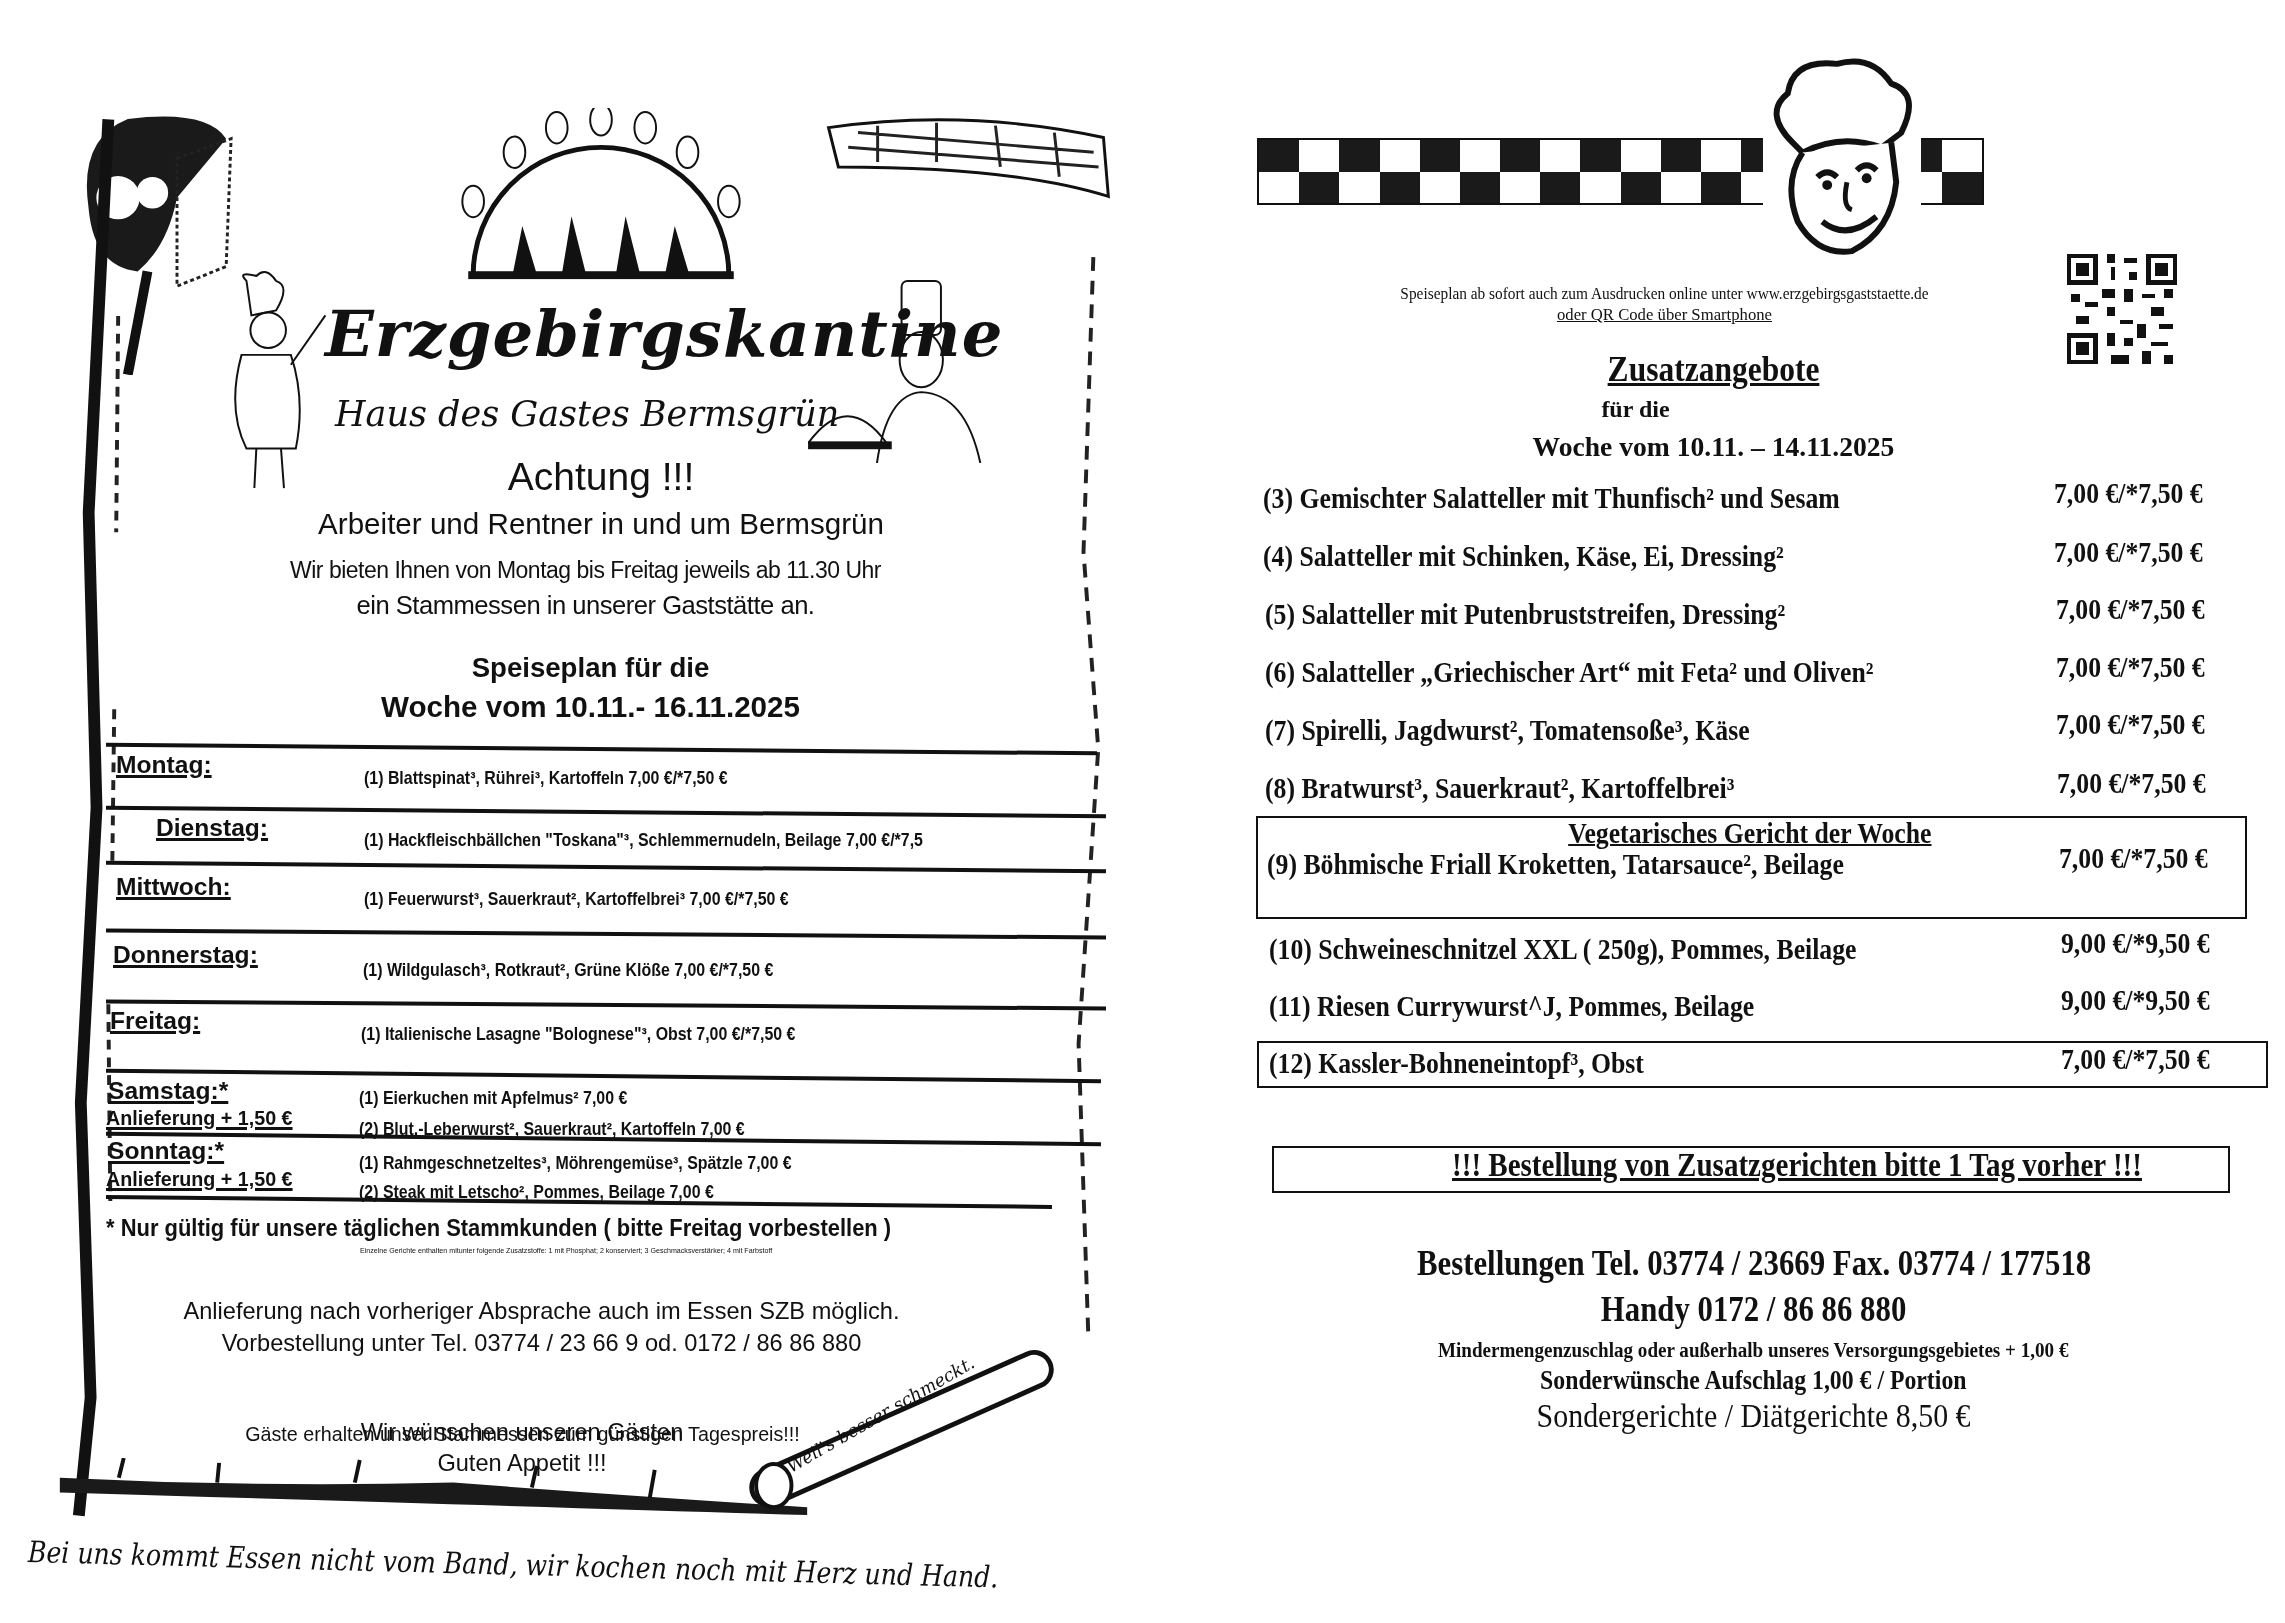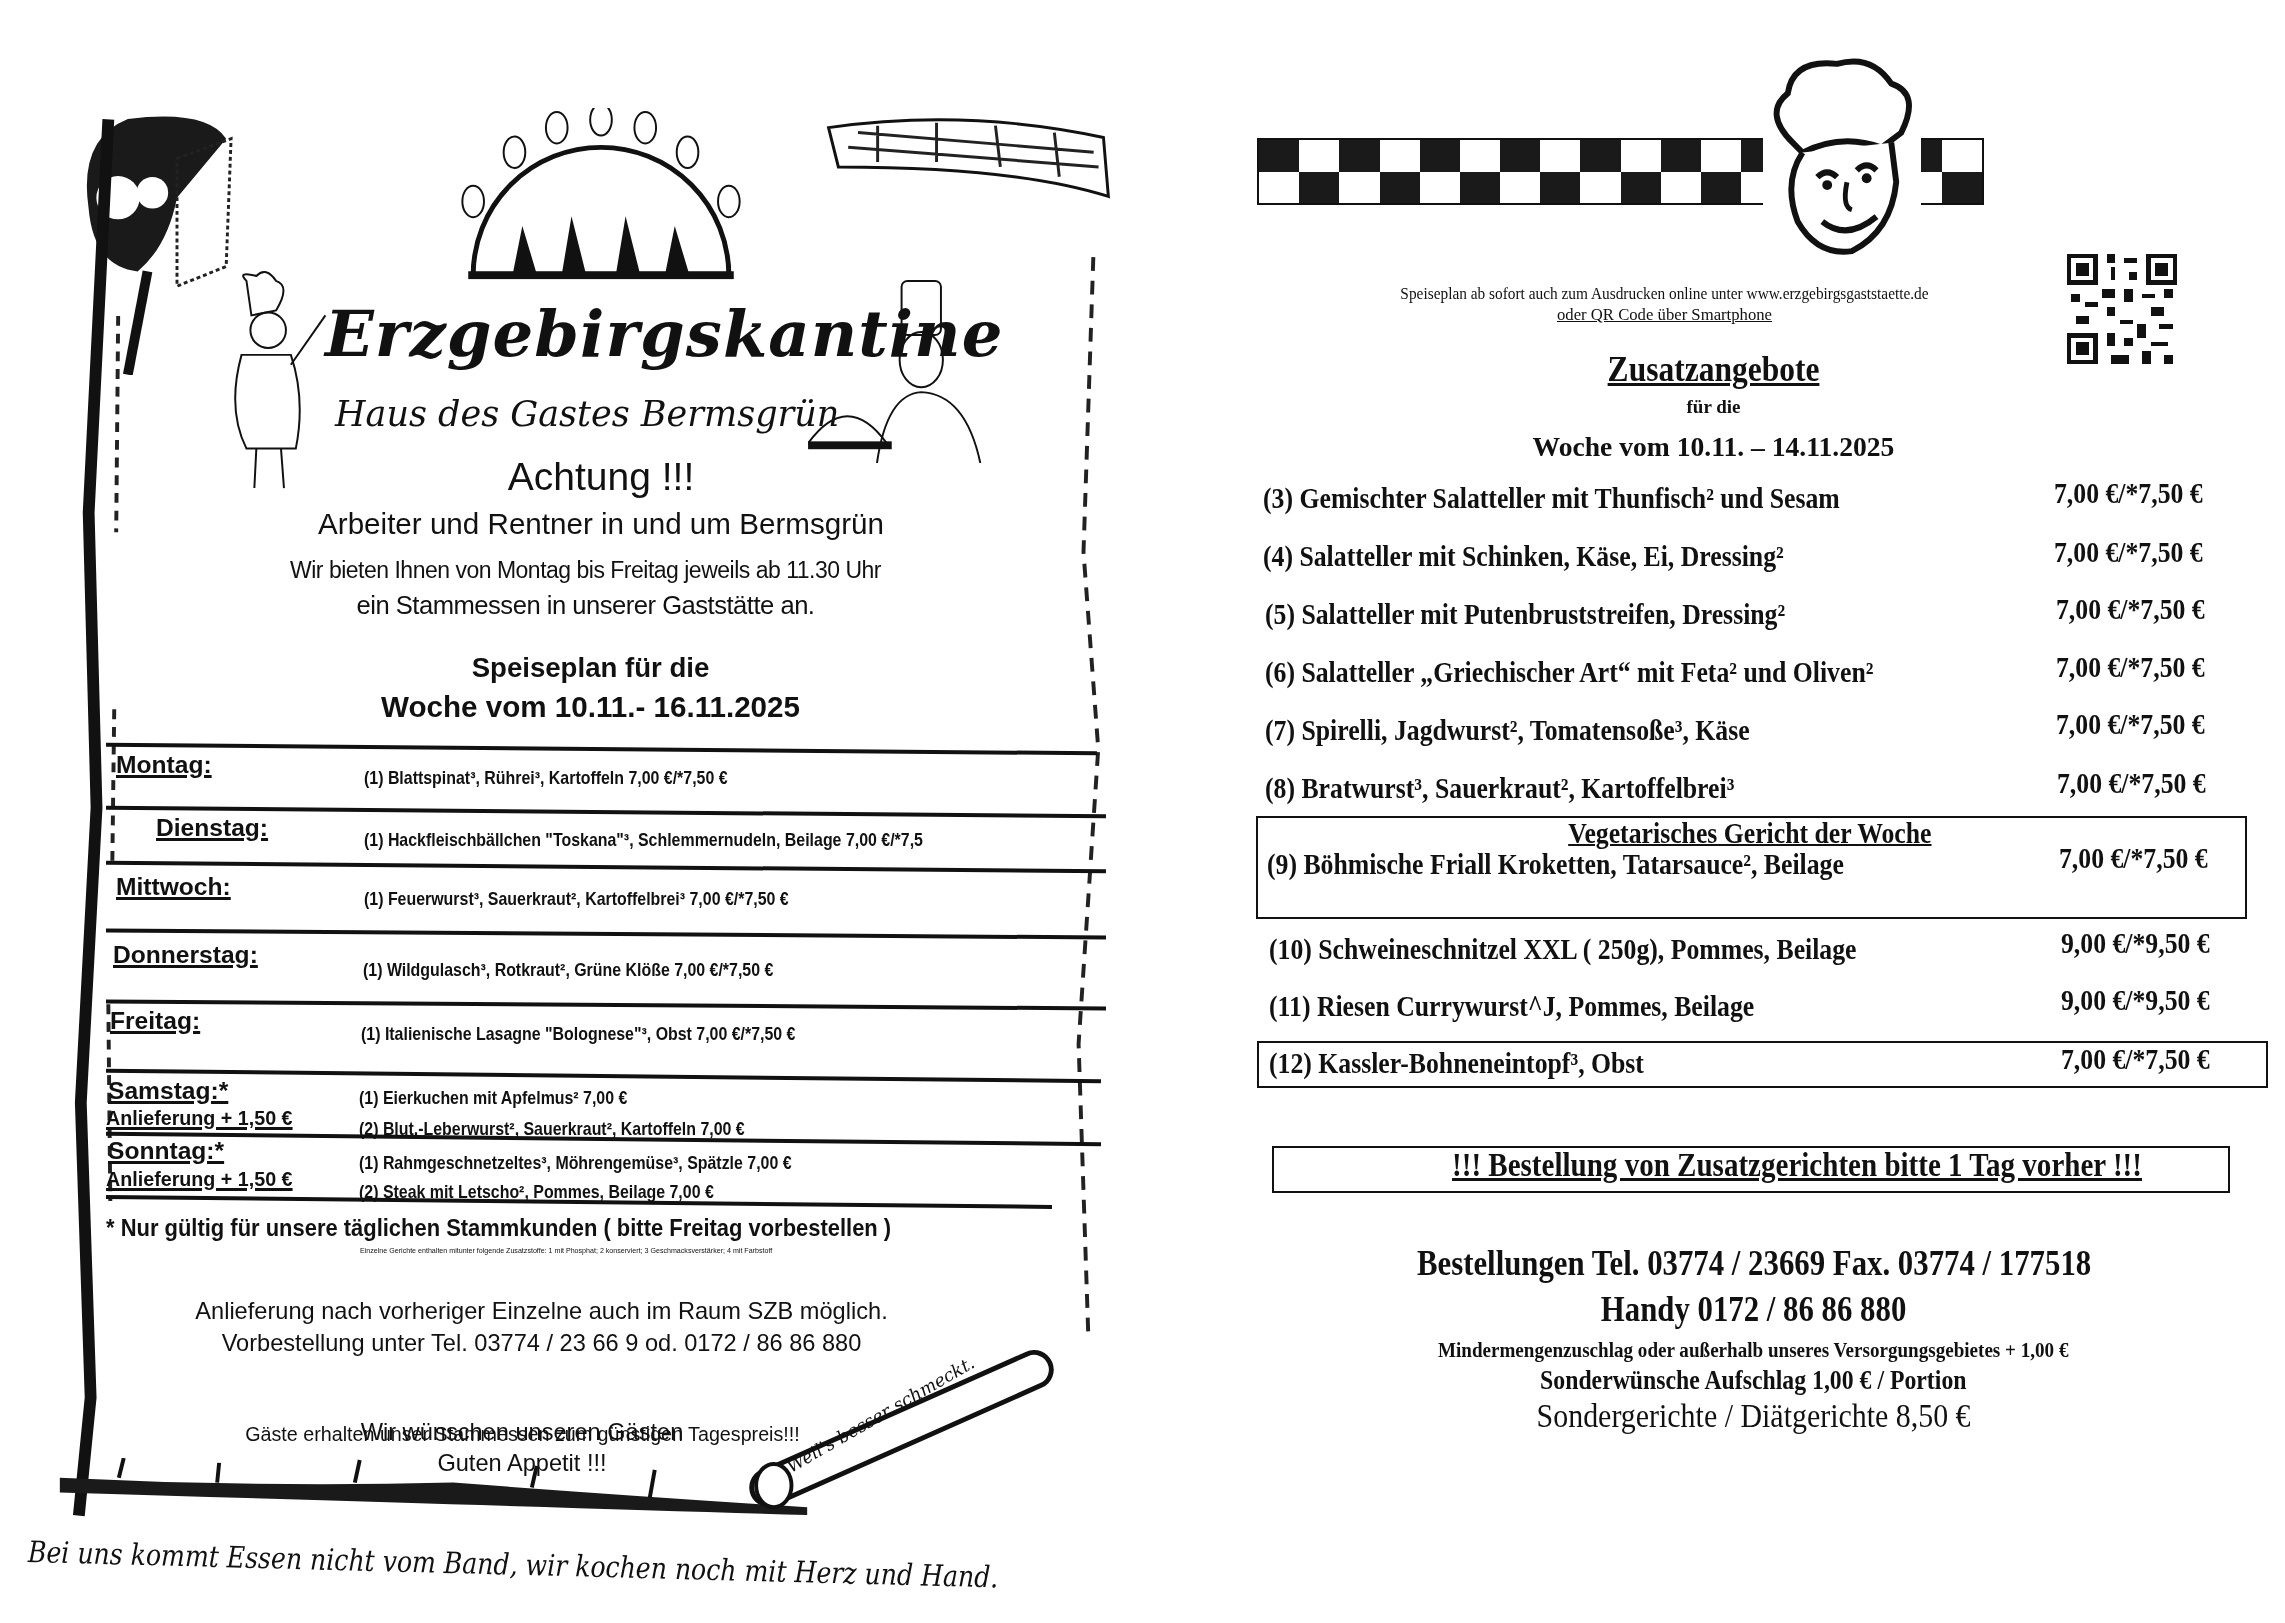--- a/index.html
+++ b/index.html
@@ -47,21 +47,21 @@
   .checker div { background:#1a1a1a; }
   .checker div.w { background:#fff; }
   .chef-head { left:1763px; top:54px; width:158px; height:207px; background:#fff; }
   .qr { left:2064px; top:254px; width:116px; height:110px; }
 
   .online { left:1300px; top:284px; width:729px; font-size:16.7px; transform:scaleX(0.92); transform-origin:center; }
   .online a { color:#111; }
   .online2 { left:1300px; top:305px; width:729px; font-size:16.7px; }
 
   .zh { left:1359px; top:350px; width:709px; font-size:35px; font-weight:bold; text-decoration:underline; text-decoration-thickness:3px; transform:scaleX(0.9); transform-origin:center; }
-  .zh2 { left:1359px; top:396px; width:709px; font-size:19px; font-weight:bold; }
+  .zh2 { left:1281px; top:396px; width:709px; font-size:24px; font-weight:bold; }
   .zh3 { left:1359px; top:431px; width:709px; font-size:27.6px; font-weight:bold; }
 
   .item { position:absolute; font-family:"Liberation Serif", serif; font-weight:bold; font-size:28.6px; white-space:nowrap; transform:scaleX(0.9); transform-origin:left; }
   .price { position:absolute; font-family:"Liberation Serif", serif; font-weight:bold; font-size:28.6px; white-space:nowrap; transform:scaleX(0.9); transform-origin:left; }
   .veg-box { left:1256px; top:816px; width:987px; height:99px; border:2px solid #111; }
   .veg-title { left:1256px; top:818px; width:987px; text-align:center; font-family:"Liberation Serif", serif; font-weight:bold; font-size:28.6px; }
   .veg-title span { text-decoration:underline; text-decoration-thickness:2px; display:inline-block; transform:scaleX(0.9); }
   .box12 { left:1257px; top:1041px; width:1007px; height:43px; border:2px solid #111; }
   .order-box { left:1272px; top:1146px; width:954px; height:43px; border:2px solid #111; }
   .order-text { left:1272px; top:1147px; width:954px; text-align:center; font-family:"Liberation Serif", serif; font-weight:bold; font-size:33px; white-space:nowrap;padding-left:48px; }
@@ -176,21 +176,21 @@
   <div class="day-line" style="top:1137px;width:995px;transform:rotate(0.6deg);"></div>
   <div class="day-label sans" style="left:108px;top:1137px;">Sonntag:*</div>
   <div class="day-label sans" style="left:106px;top:1168px;font-size:19.7px;">Anlieferung + 1,50 €</div>
   <div class="dish sans" style="left:359px;top:1153px;">(1) Rahmgeschnetzeltes³, Möhrengemüse³, Spätzle 7,00 €</div>
   <div class="dish sans" style="left:359px;top:1182px;">(2) Steak mit Letscho², Pommes, Beilage 7,00 €</div>
 
   <div class="day-line" style="top:1200px;width:946px;transform:rotate(0.6deg);"></div>
   <div class="abs nur sans">* Nur gültig für unsere täglichen Stammkunden ( bitte Freitag vorbestellen )</div>
   <div class="abs zusatz sans">Einzelne Gerichte enthalten mitunter folgende Zusatzstoffe: 1 mit Phosphat; 2 konserviert; 3 Geschmacksverstärker; 4 mit Farbstoff</div>
 
-  <div class="abs anl1 sans center">Anlieferung nach vorheriger Einzelne auch im Raum SZB möglich.</div>
+  <div class="abs anl1 sans center">Anlieferung nach vorheriger Absprache auch im Essen SZB möglich.</div>
   <div class="abs anl2 sans center">Vorbestellung unter Tel. 03774 / 23 66 9 od. 0172 / 86 86 880</div>
   <div class="abs gaeste sans center">Gäste erhalten unser Stammessen zum günstigen Tagespreis!!!</div>
   <div class="abs wuensch1 sans center">Wir wünschen unseren Gästen</div>
   <div class="abs wuensch2 sans center">Guten Appetit !!!</div>
   <div class="abs beils">Weil's besser schmeckt.</div>
   <div class="abs tagline">Bei uns kommt Essen nicht vom Band, wir kochen noch mit Herz und Hand.</div>
 </div>
 
 <div>
   <div class="abs checker">

